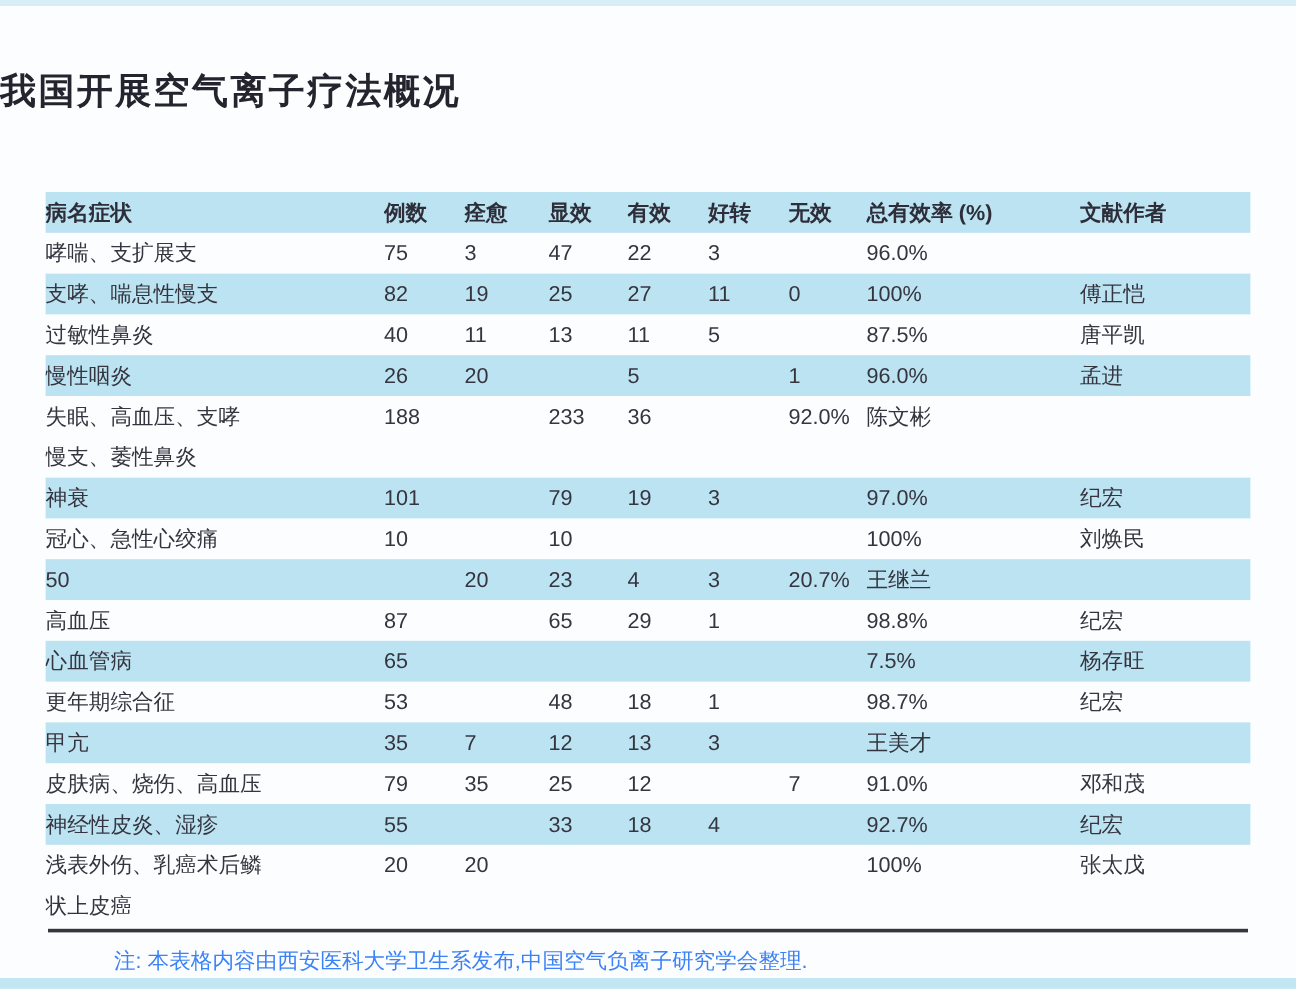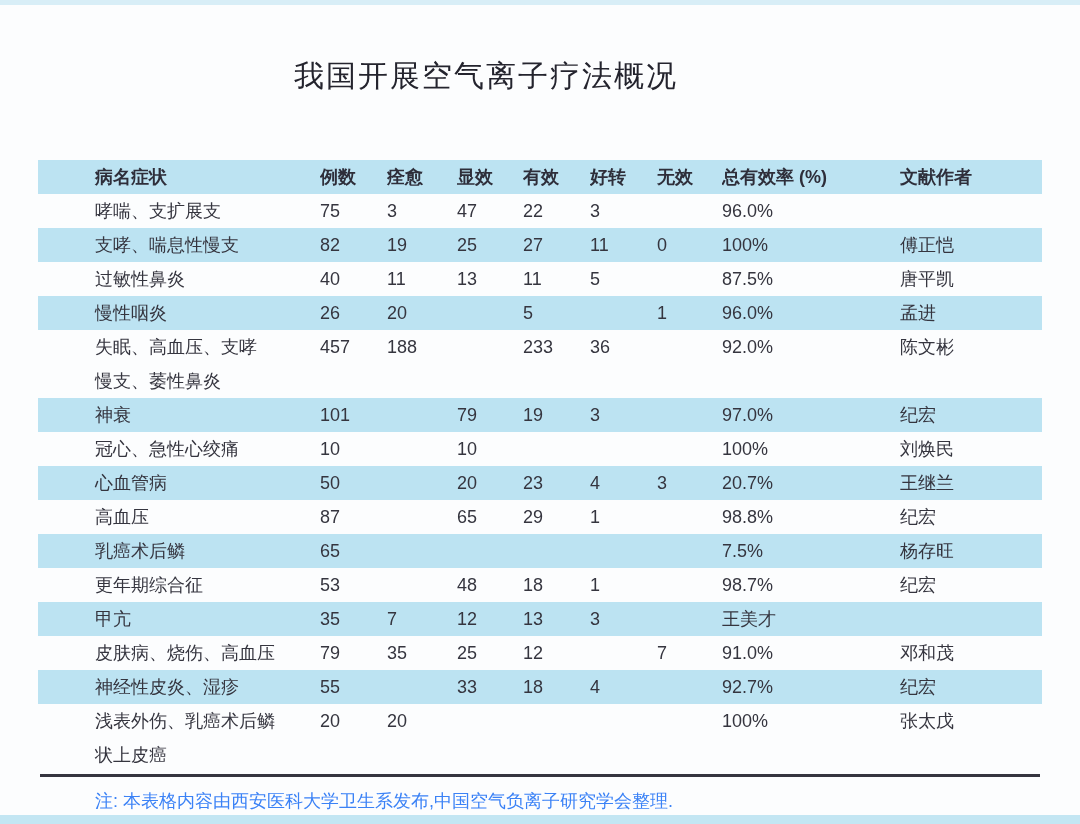--- a/index.html
+++ b/index.html
@@ -11,44 +11,43 @@
     font-family: "Liberation Sans", sans-serif;
     color: #35353f;
   }
   .edge-strip { position: absolute; left: 0; width: 1080px; }
   .edge-top { top: 0; height: 5px; background: #d8eef7; }
   .edge-bottom { bottom: 0; height: 9px; background: #c3e6f3; }
 
   .title {
     position: absolute;
     top: 56px; left: 0; width: 972px;
-    text-align: center;
     font-size: 30px;
-    font-weight: normal;
+    font-weight: bold;
     letter-spacing: 2px;
     color: #24242e;
   }
 
   .table {
     position: absolute;
     top: 160px; left: 38px;
     width: 1004px;
   }
   .trow {
     display: grid;
     grid-template-columns: 282px 67px 70px 66px 67px 67px 65px 178px 1fr;
   }
   .thead, .trow.shaded { background: #bce3f2; }
   .cell {
     font-size: 18px;
     line-height: 34px;
     white-space: pre-line;
     overflow: hidden;
   }
-  .c0 { padding-left: 57px; }
+  .c0 { }
   .thead .cell { font-weight: 600; color: #2e2e3a; }
 
   .rule {
     position: absolute;
     left: 40px; top: 774px;
     width: 1000px; height: 3px;
     background: #35353f;
   }
   .note {
     position: absolute;
@@ -116,21 +115,20 @@
         <div class="cell c3"></div>
         <div class="cell c4">5</div>
         <div class="cell c5"></div>
         <div class="cell c6">1</div>
         <div class="cell c7">96.0%</div>
         <div class="cell c8">孟进</div>
       </div>
       <div class="trow">
         <div class="cell c0">失眠、高血压、支哮
 慢支、萎性鼻炎</div>
-        <div class="cell c1">457</div>
         <div class="cell c2">188</div>
         <div class="cell c3"></div>
         <div class="cell c4">233</div>
         <div class="cell c5">36</div>
         <div class="cell c6"></div>
         <div class="cell c7">92.0%</div>
         <div class="cell c8">陈文彬</div>
       </div>
       <div class="trow shaded">
         <div class="cell c0">神衰</div>
@@ -148,21 +146,20 @@
         <div class="cell c1">10</div>
         <div class="cell c2"></div>
         <div class="cell c3">10</div>
         <div class="cell c4"></div>
         <div class="cell c5"></div>
         <div class="cell c6"></div>
         <div class="cell c7">100%</div>
         <div class="cell c8">刘焕民</div>
       </div>
       <div class="trow shaded">
-        <div class="cell c0">心血管病</div>
         <div class="cell c1">50</div>
         <div class="cell c2"></div>
         <div class="cell c3">20</div>
         <div class="cell c4">23</div>
         <div class="cell c5">4</div>
         <div class="cell c6">3</div>
         <div class="cell c7">20.7%</div>
         <div class="cell c8">王继兰</div>
       </div>
       <div class="trow">
@@ -170,21 +167,21 @@
         <div class="cell c1">87</div>
         <div class="cell c2"></div>
         <div class="cell c3">65</div>
         <div class="cell c4">29</div>
         <div class="cell c5">1</div>
         <div class="cell c6"></div>
         <div class="cell c7">98.8%</div>
         <div class="cell c8">纪宏</div>
       </div>
       <div class="trow shaded">
-        <div class="cell c0">乳癌术后鳞</div>
+        <div class="cell c0">心血管病</div>
         <div class="cell c1">65</div>
         <div class="cell c2"></div>
         <div class="cell c3"></div>
         <div class="cell c4"></div>
         <div class="cell c5"></div>
         <div class="cell c6"></div>
         <div class="cell c7">7.5%</div>
         <div class="cell c8">杨存旺</div>
       </div>
       <div class="trow">

